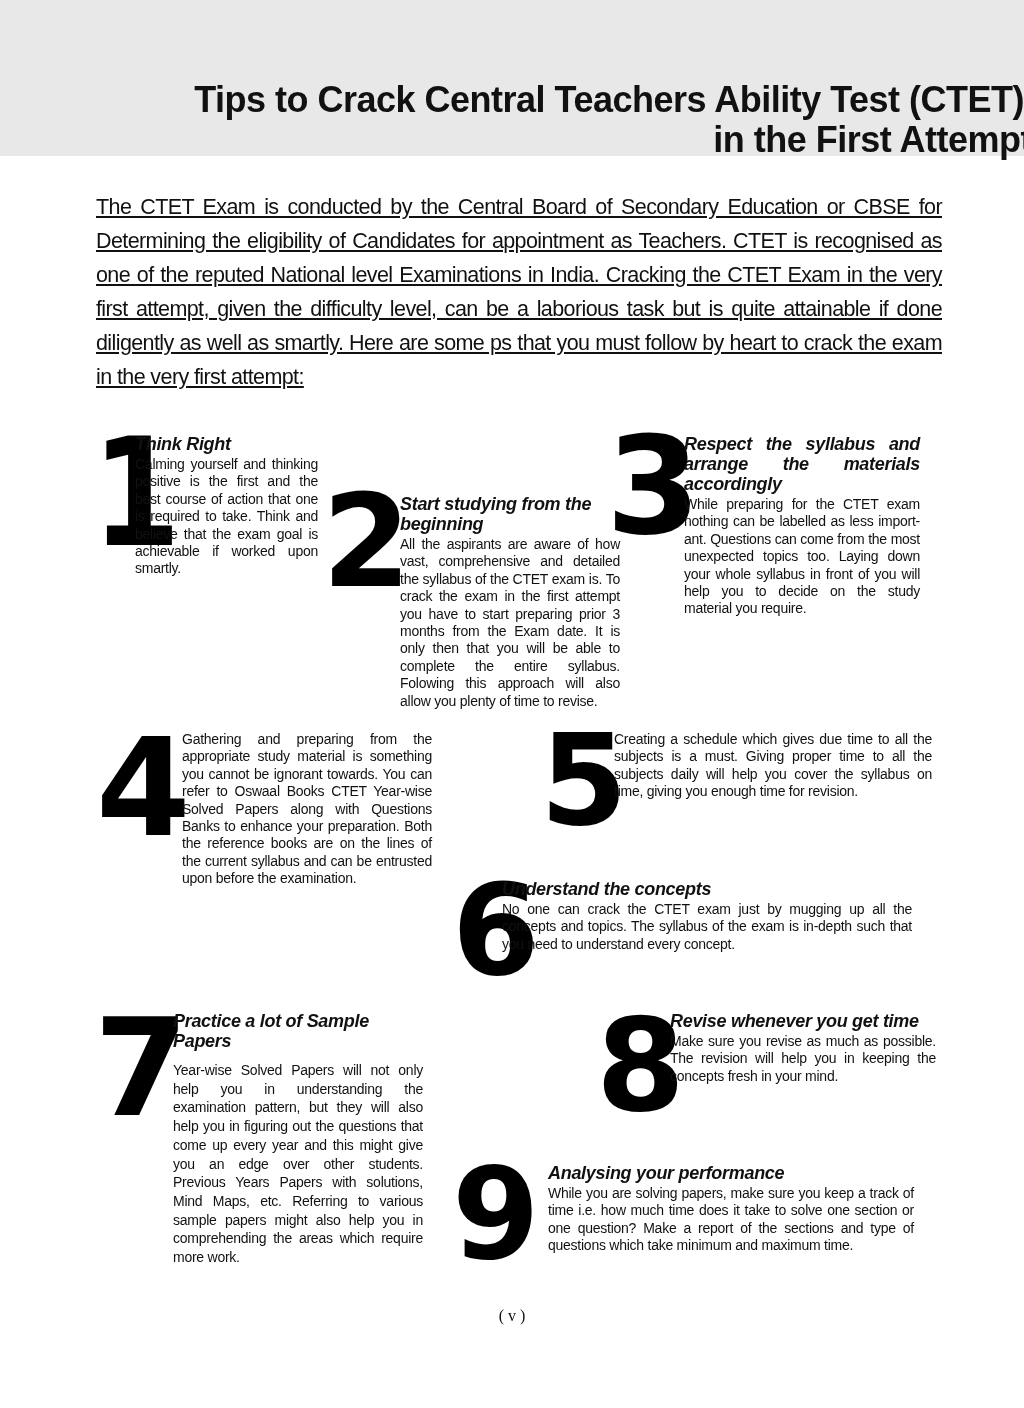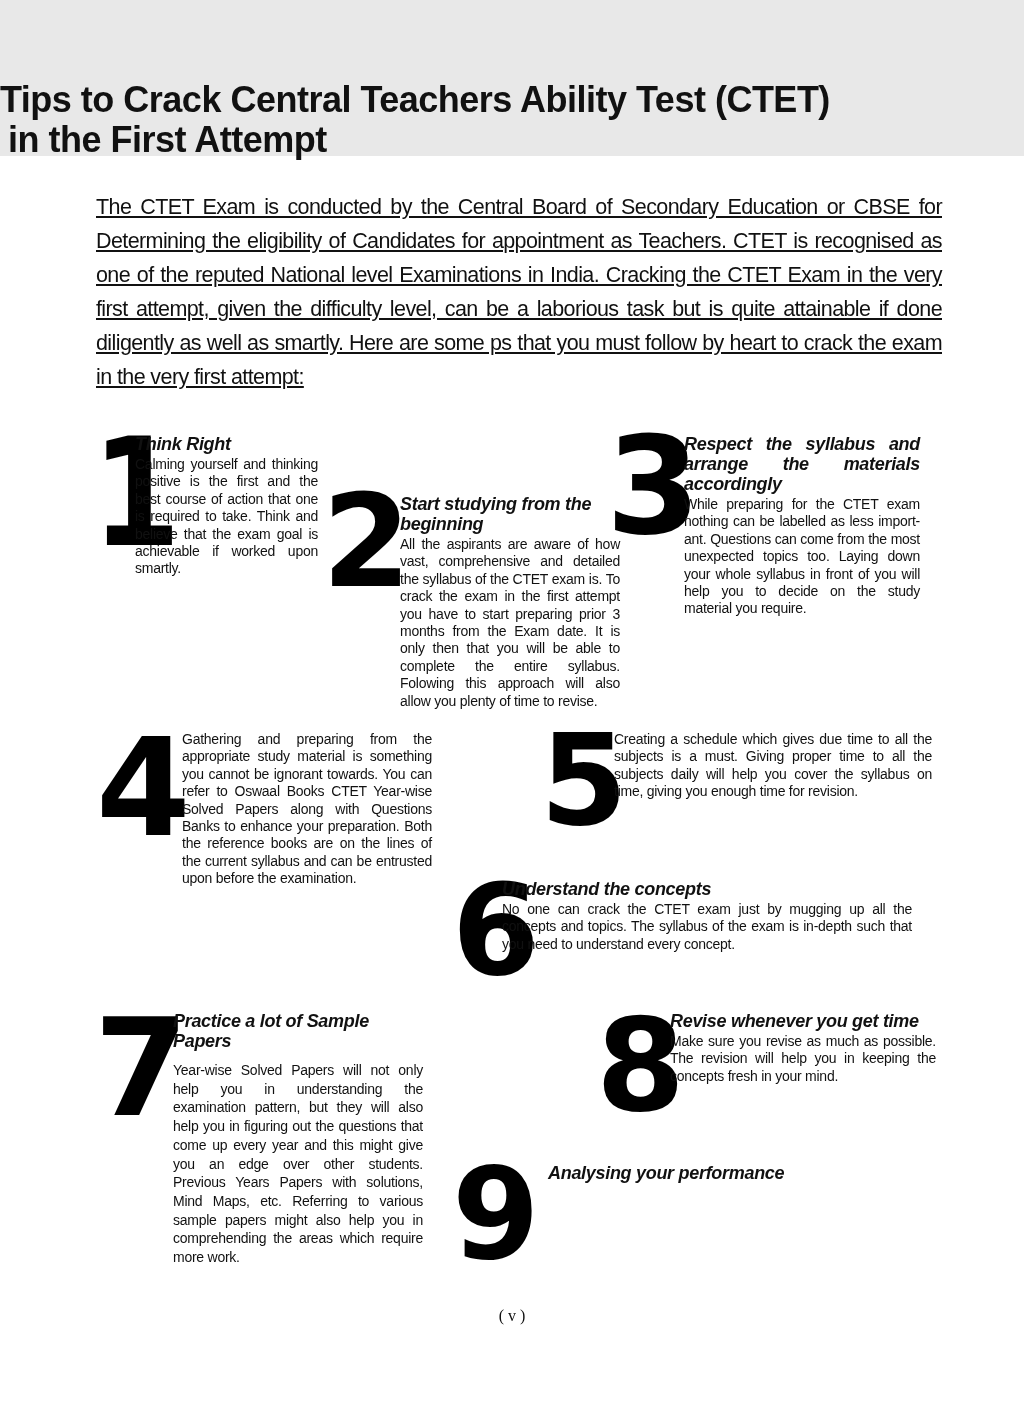--- a/index.html
+++ b/index.html
@@ -1,19 +1,19 @@
 <!DOCTYPE html>
 <html><head>
 <meta charset="utf-8">
 <style>
   html, body { margin: 0; padding: 0; background: #ffffff; }
   body { width: 1024px; height: 1408px; position: relative; overflow: hidden;
          font-family: "Liberation Sans", sans-serif; color: #111; }
   .header-band { position: absolute; left: 0; top: 0; width: 1024px; height: 156px; background: #e8e8e8; }
-  .title { position: absolute; left: 0; width: 1024px; text-align: left;
+  .title { position: absolute; left: 0; width: 1024px; text-align: right;
            font-family: "Liberation Sans", sans-serif; font-weight: bold; font-size: 36px;
            letter-spacing: -0.5px; color: #111; line-height: 44px; }
   .title.l1 { top: 78px; }
   .title.l2 { top: 118px; margin-left: 8px; }
   .intro { position: absolute; left: 96px; top: 190px; width: 846px;
            font-size: 21.5px; line-height: 34px; text-align: justify; color: #111;
            font-family: "Liberation Sans Narrow", "Liberation Sans", sans-serif; letter-spacing: -0.6px; text-decoration: underline; }
   .intro p { margin: 0; }
   .numeral { position: absolute; font-family: "DejaVu Sans", sans-serif; font-weight: bold;
              color: #000; line-height: 1; letter-spacing: -4px; }
@@ -76,15 +76,16 @@
 
 <div class="numeral" style="left:596px; top:1002px; font-size:128px;">8</div>
 <div class="tip" style="left:670px; top:1011px; width:266px;">
   <h3>Revise whenever you get time</h3>
   <p>Make sure you revise as much as possible. The revision will help you in keeping the concepts fresh in your mind.</p>
 </div>
 
 <div class="numeral" style="left:452px; top:1152px; font-size:126px;">9</div>
 <div class="tip" style="left:548px; top:1163px; width:366px;">
   <h3>Analysing your performance</h3>
+  <p>While you are solving papers, make sure you keep a track of time i.e. how much time does it take to solve one section or one question? Make a report of the sections and type of questions which take minimum and maximum time.</p>
 </div>
 
 <div class="page-num">( v )</div>
 
 </body></html>

